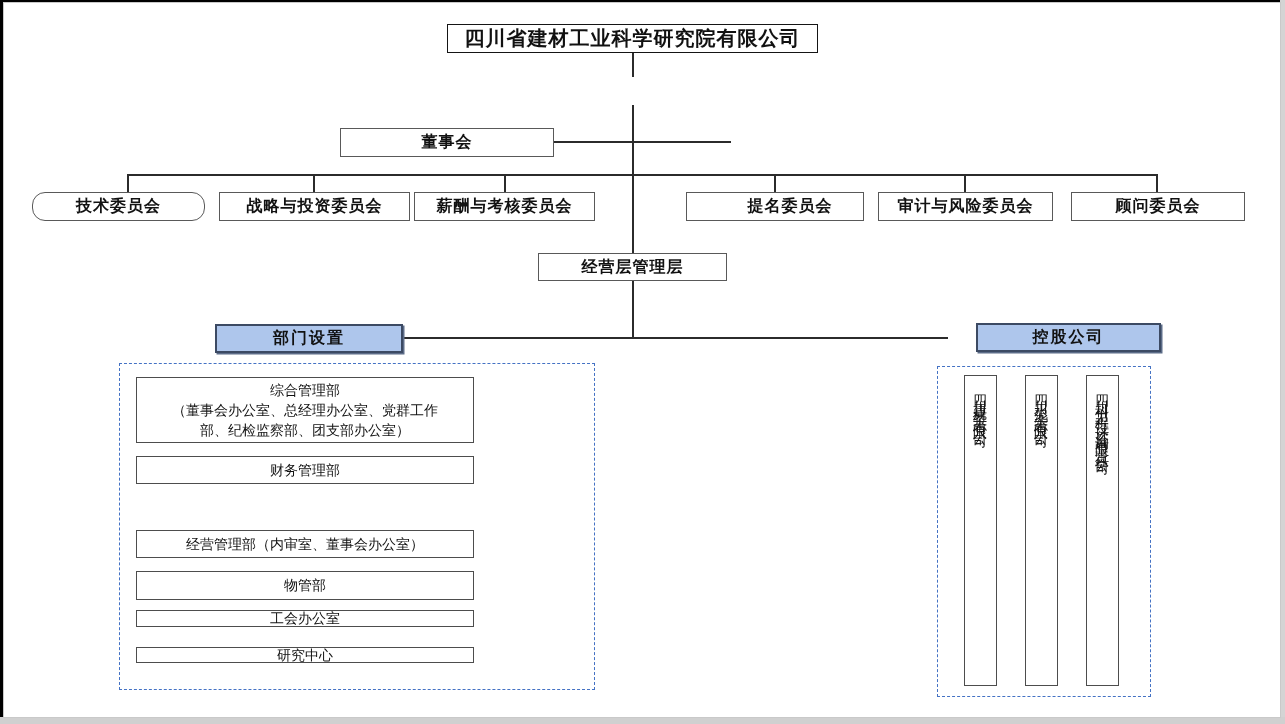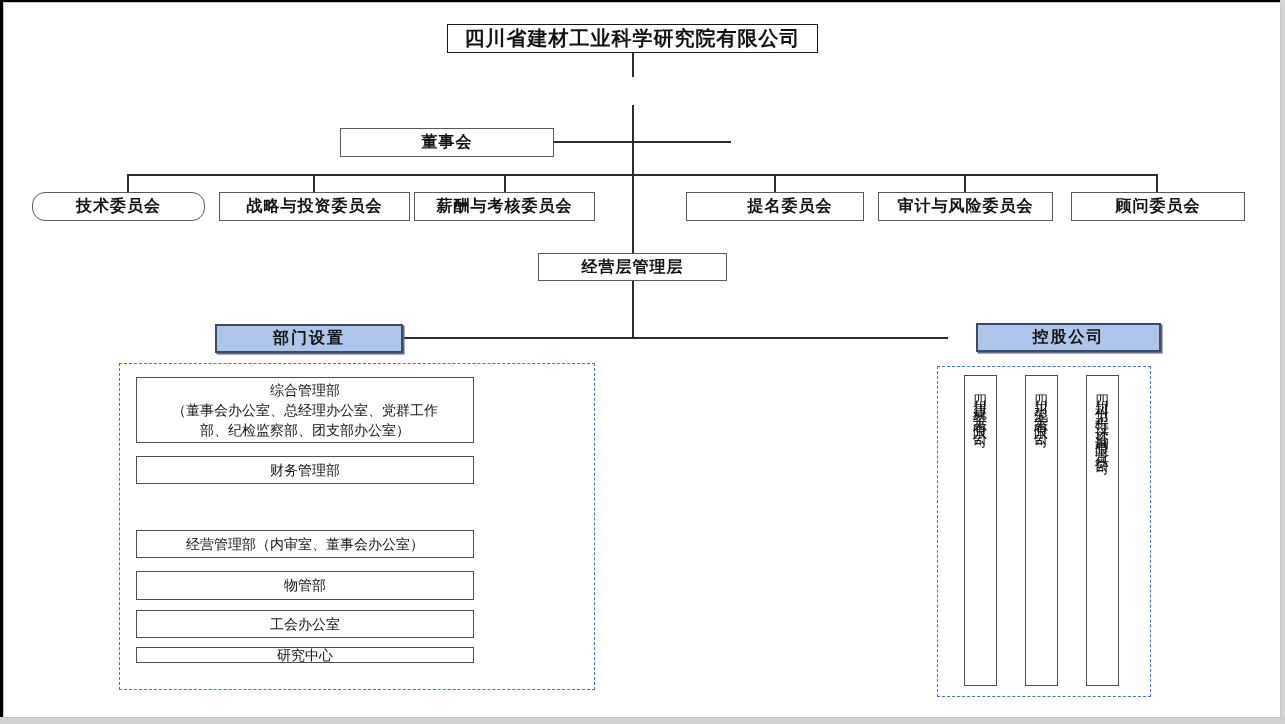--- a/index.html
+++ b/index.html
@@ -126,21 +126,21 @@
   </div>
   <div class="dept-box" style="top:456px;height:28px;">
     <span>财务管理部</span>
   </div>
   <div class="dept-box" style="top:530px;height:28px;">
     <span>经营管理部（内审室、董事会办公室）</span>
   </div>
   <div class="dept-box" style="top:571px;height:29px;">
     <span>物管部</span>
   </div>
-  <div class="dept-box" style="top:610px;height:28px;">
+  <div class="dept-box" style="top:610px;height:17px;">
     <span>工会办公室</span>
   </div>
   <div class="dept-box" style="top:647px;height:16px;">
     <span>研究中心</span>
   </div>
 
   <div class="company-box" style="left:964px;">
     <span>四川建材杂志有限公司</span>
   </div>
   <div class="company-box" style="left:1025px;">

